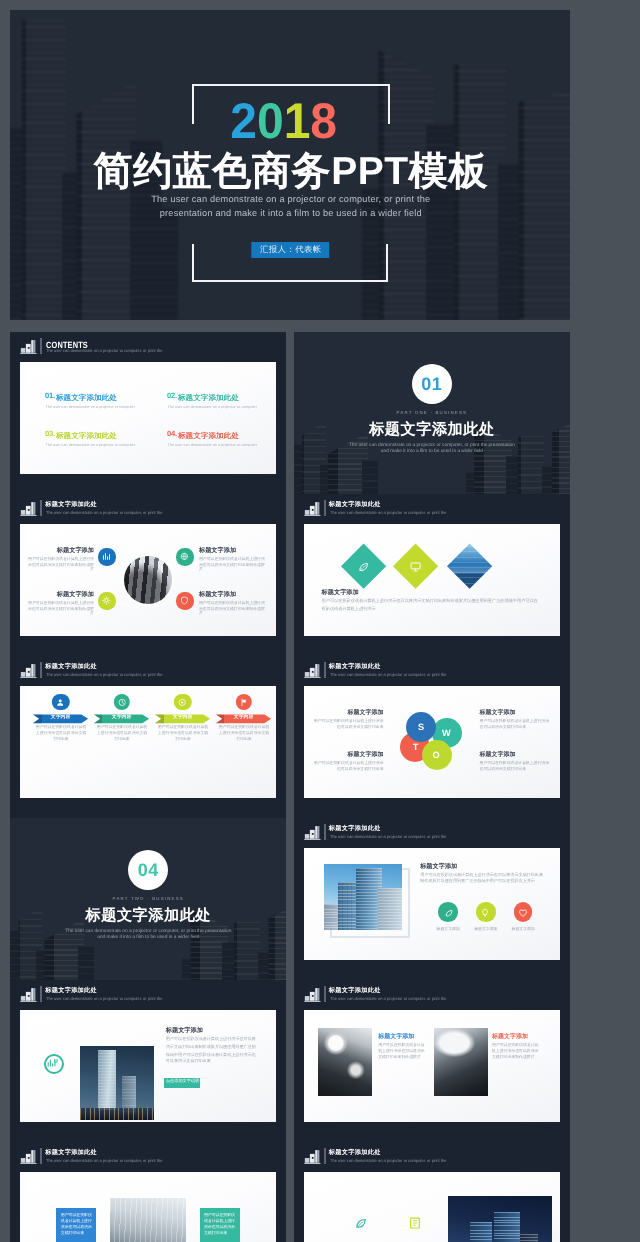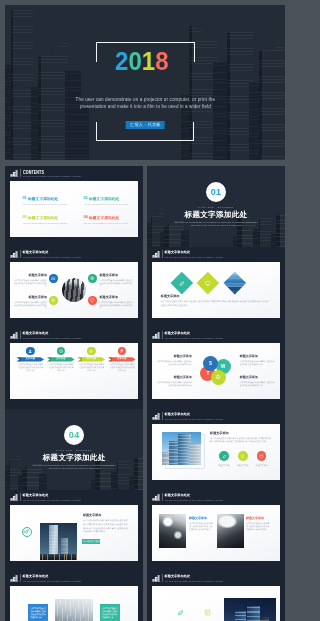--- a/index.html
+++ b/index.html
@@ -240,20 +240,21 @@
       <div class="bldg hz" style="left:184px;width:28px;height:135px;clip-path:polygon(0 0,100% 10%,100% 100%,0 100%)"></div>
       <div class="bldg w" style="left:208px;width:17px;height:98px"></div>
       <div class="bldg hz" style="left:222px;width:26px;height:128px"></div>
       <div class="bldg w" style="left:244px;width:14px;height:78px"></div>
       <div class="bldg hz" style="left:254px;width:30px;height:116px;clip-path:polygon(0 6%,100% 0,100% 100%,0 100%)"></div>
     </div>
     <div class="veil"></div>
     <div class="brkt" id="brkt-top"></div>
     <div class="brkt" id="brkt-bot"></div>
     <div id="year"><span class="yw"><span>2</span><span>0</span><span>1</span><span>8</span></span></div>
+    <div id="htitle">简约蓝色商务PPT模板</div>
     <div id="hsub">
         <div>The user can demonstrate on a projector or computer, or print the</div>
         <div>presentation and make it into a film to be used in a wider field</div>
       </div>
     <div id="hbadge">汇报人：代表帐</div>
   </div>
 
   <div class="slide g" id="s-contents" style="left:5.3px;top:166px">
     <div class="hdr">
       <svg class="hico" viewBox="0 0 16 16">

